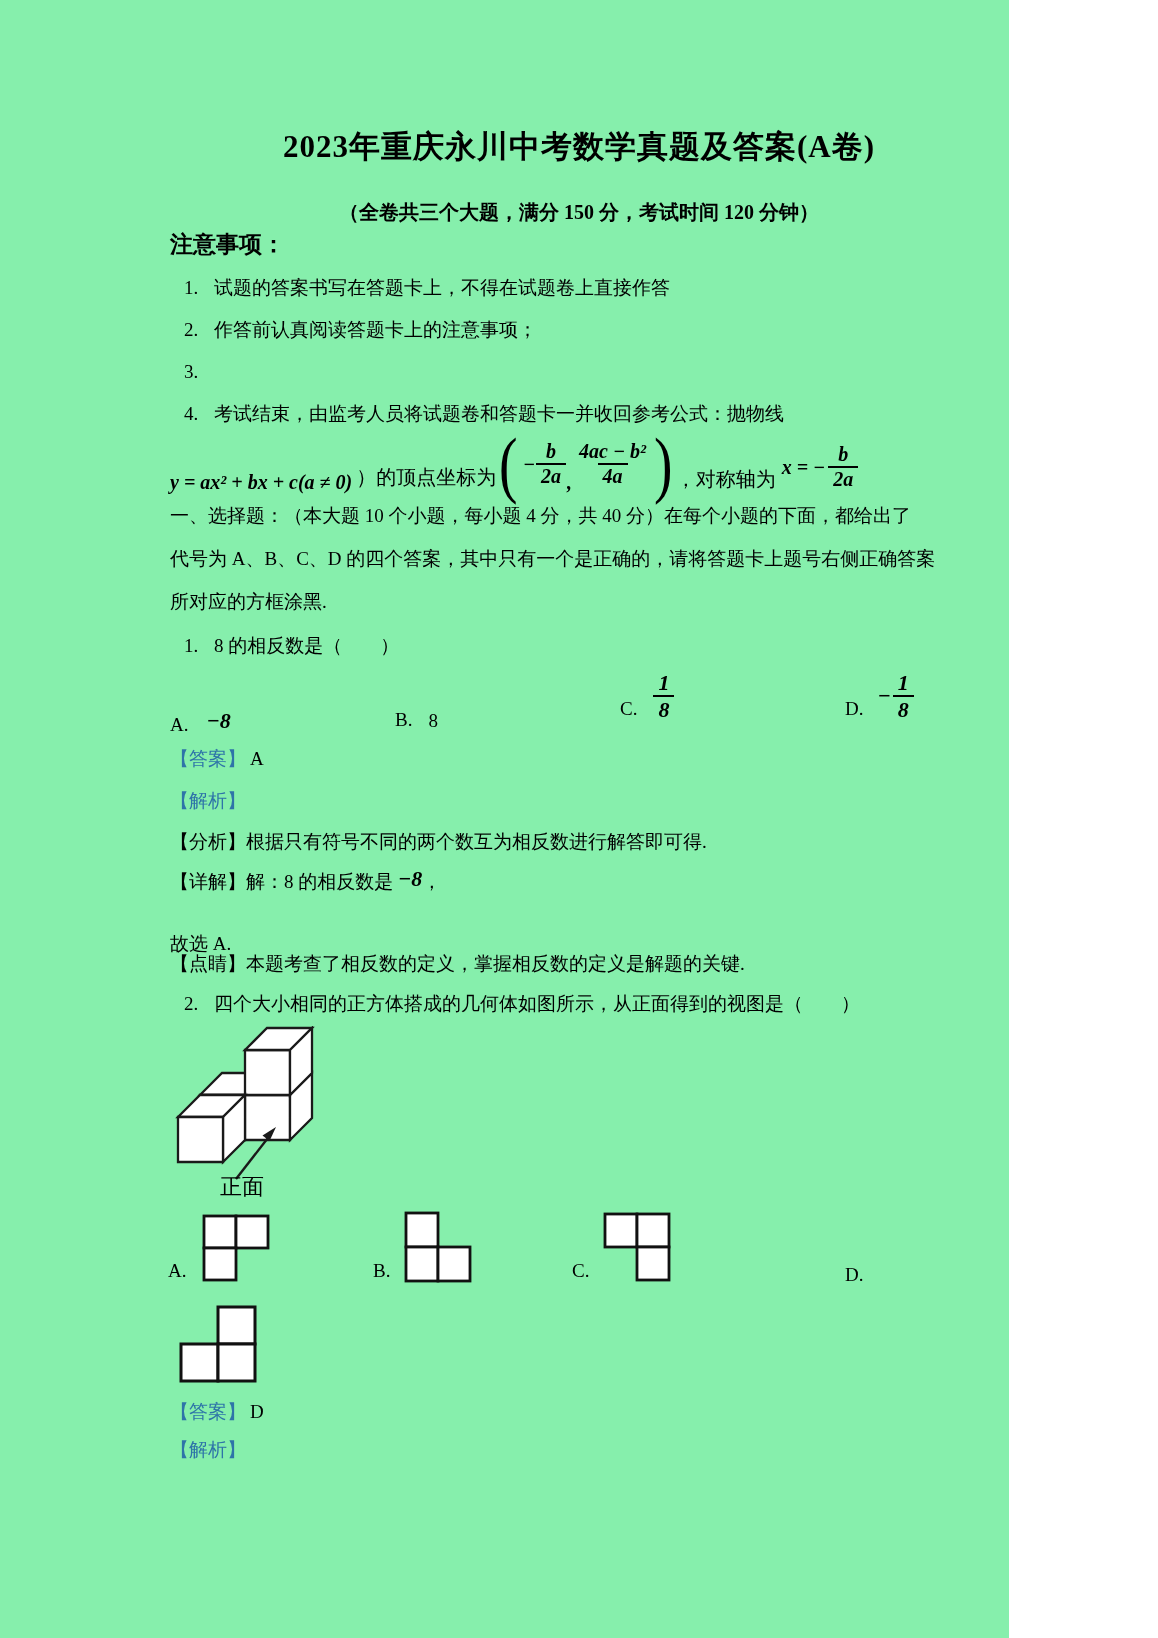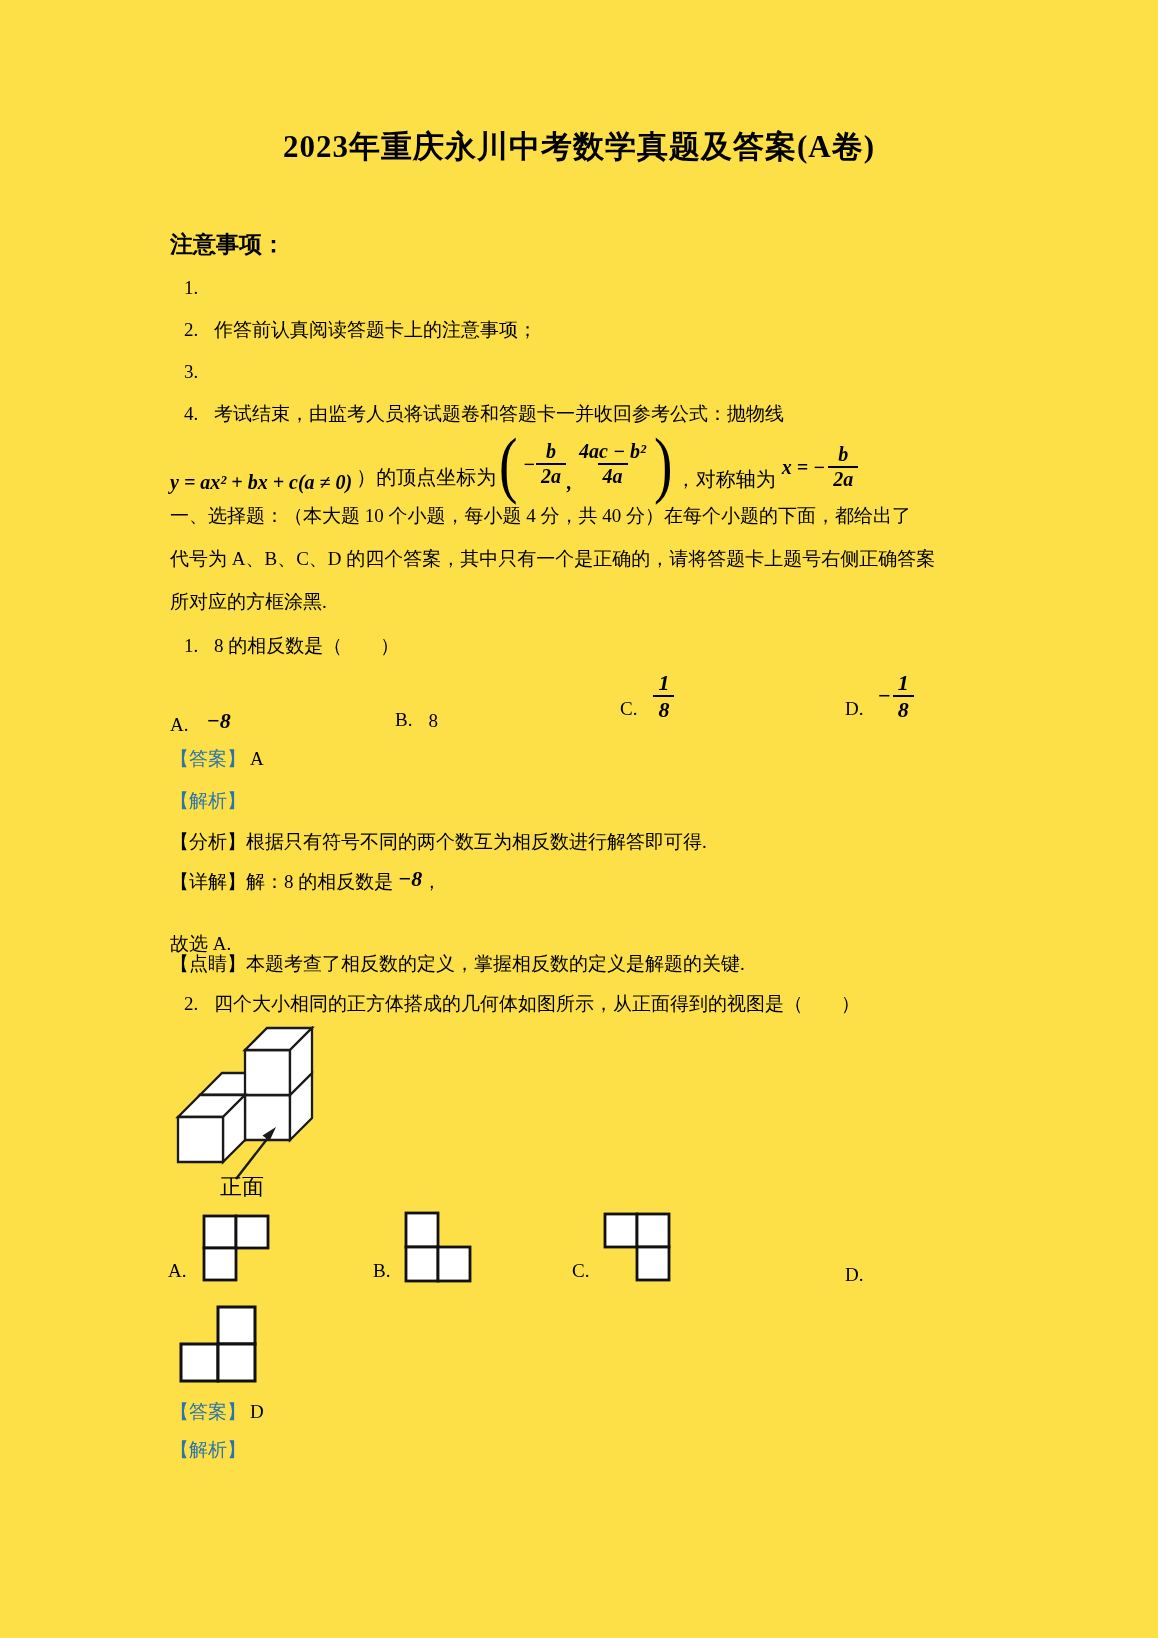--- a/index.html
+++ b/index.html
@@ -1,17 +1,17 @@
 <!DOCTYPE html>
 <html><head>
 <meta charset="utf-8">
 <style>
   html,body{margin:0;padding:0;background:#ffffff;}
   body{width:1158px;height:1638px;font-family:"Liberation Serif","DejaVu Serif",serif;color:#000;}
-  .page{position:relative;width:1158px;height:1638px;background:#fde047;overflow:hidden;}
+  .page{position:relative;width:1009px;height:1638px;background:#86efac;overflow:hidden;}
   .abs{position:absolute;}
   .center{left:0;width:1158px;text-align:center;}
   .title{font-size:31px;font-weight:bold;letter-spacing:1px;}
   .subtitle{font-size:20px;font-weight:bold;}
   .b{font-weight:bold;}
   .txt{font-size:19px;line-height:26px;}
   .noterow{display:flex;font-size:19px;line-height:26px;}
   .noterow .nnum{width:30px;flex:0 0 30px;}
   .blue{color:#2E74A8;}
   .mathi{font-style:italic;font-weight:bold;font-family:"Liberation Serif",serif;}
@@ -27,25 +27,27 @@
   .optlabel{line-height:24px;}
   .q2opt{display:flex;align-items:flex-end;}
   svg{display:block;}
 </style>
 </head>
 <body>
 
 <div class="page">
 
   <div class="abs center title" style="top:126px;">2023年重庆永川中考数学真题及答案(A卷)</div>
+  <div class="abs center subtitle" style="top:199px;">（全卷共三个大题，满分 150 分，考试时间 120 分钟）</div>
 
   <div class="abs txt b" style="left:170px;top:232px;font-size:23px;">注意事项：</div>
 
   <div class="abs noterow" style="left:184px;top:275px;width:820px;">
     <span class="nnum">1.</span>
+    <span>试题的答案书写在答题卡上，不得在试题卷上直接作答</span>
   </div>
   <div class="abs noterow" style="left:184px;top:317px;width:820px;">
     <span class="nnum">2.</span>
     <span>作答前认真阅读答题卡上的注意事项；</span>
   </div>
   <div class="abs noterow" style="left:184px;top:359px;width:820px;">
     <span class="nnum">3.</span>
   </div>
   <div class="abs noterow" style="left:184px;top:401px;width:820px;">
     <span class="nnum">4.</span>

